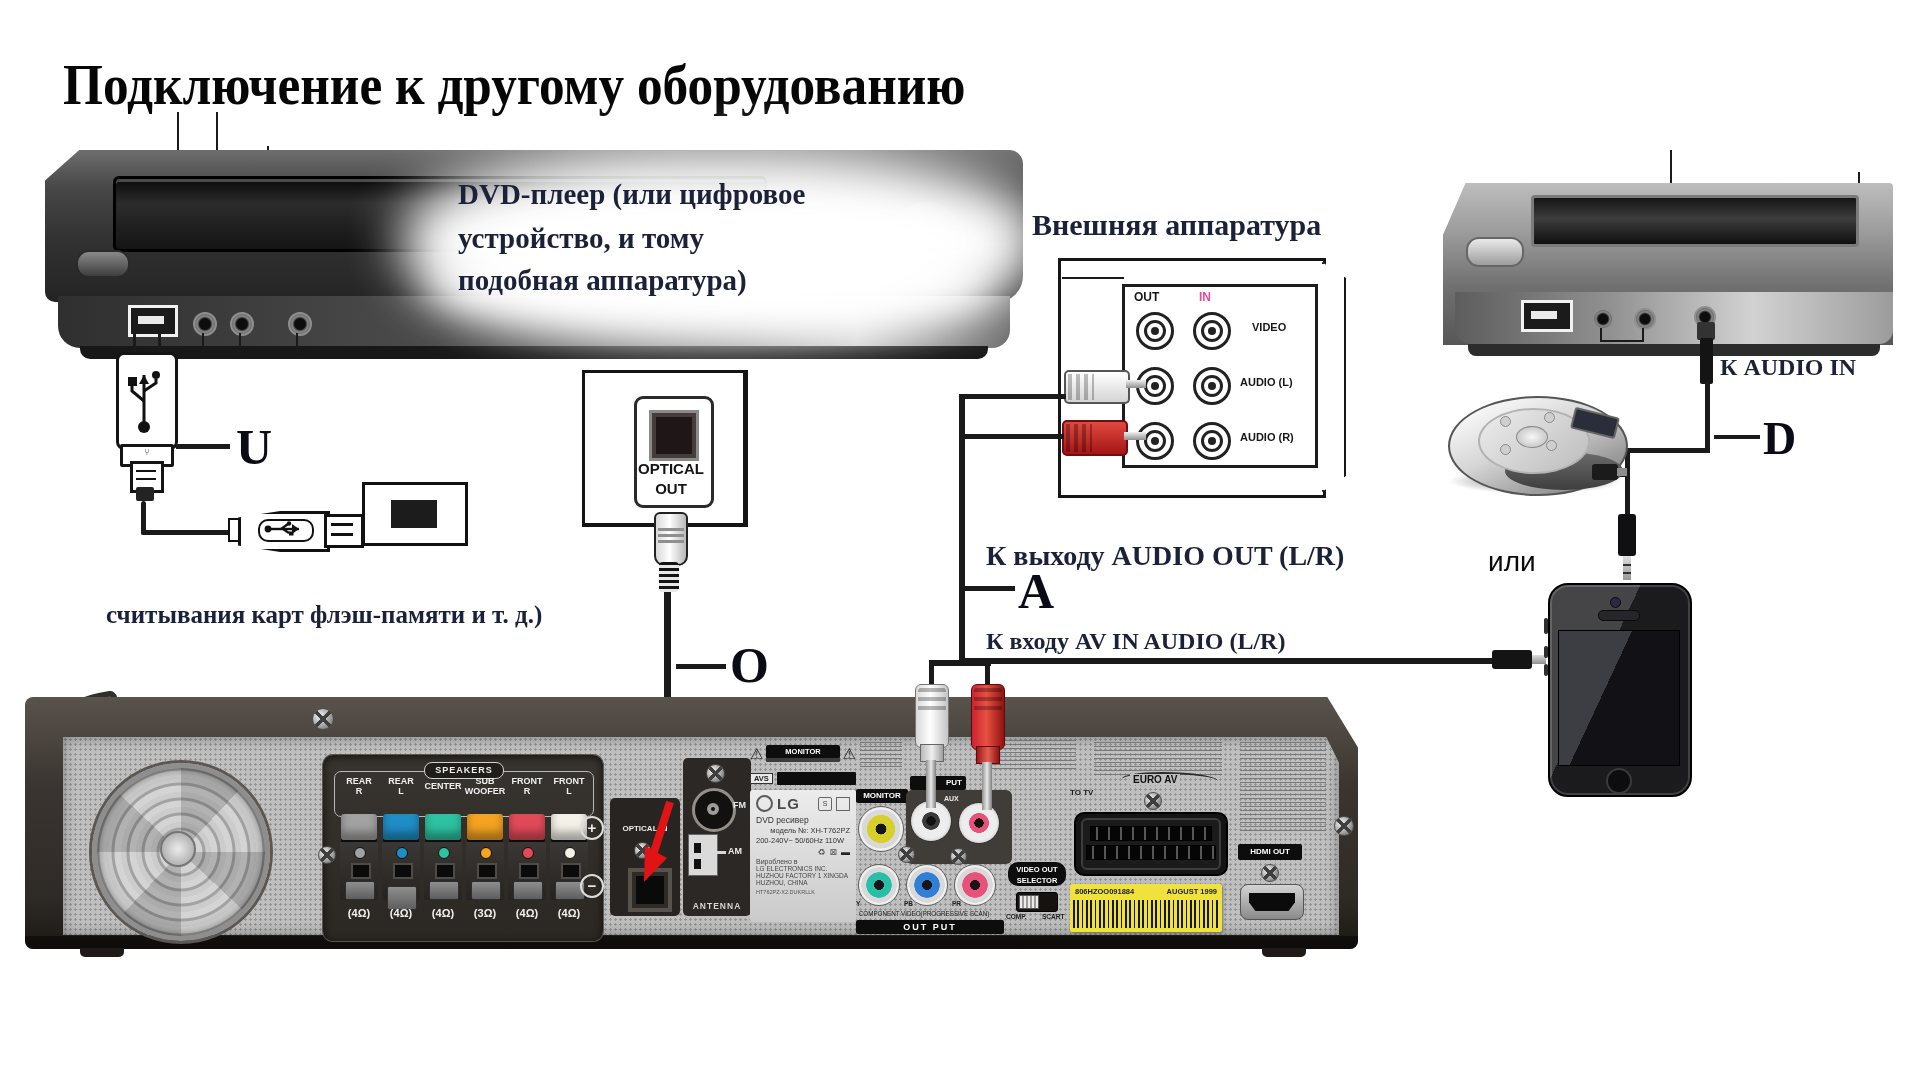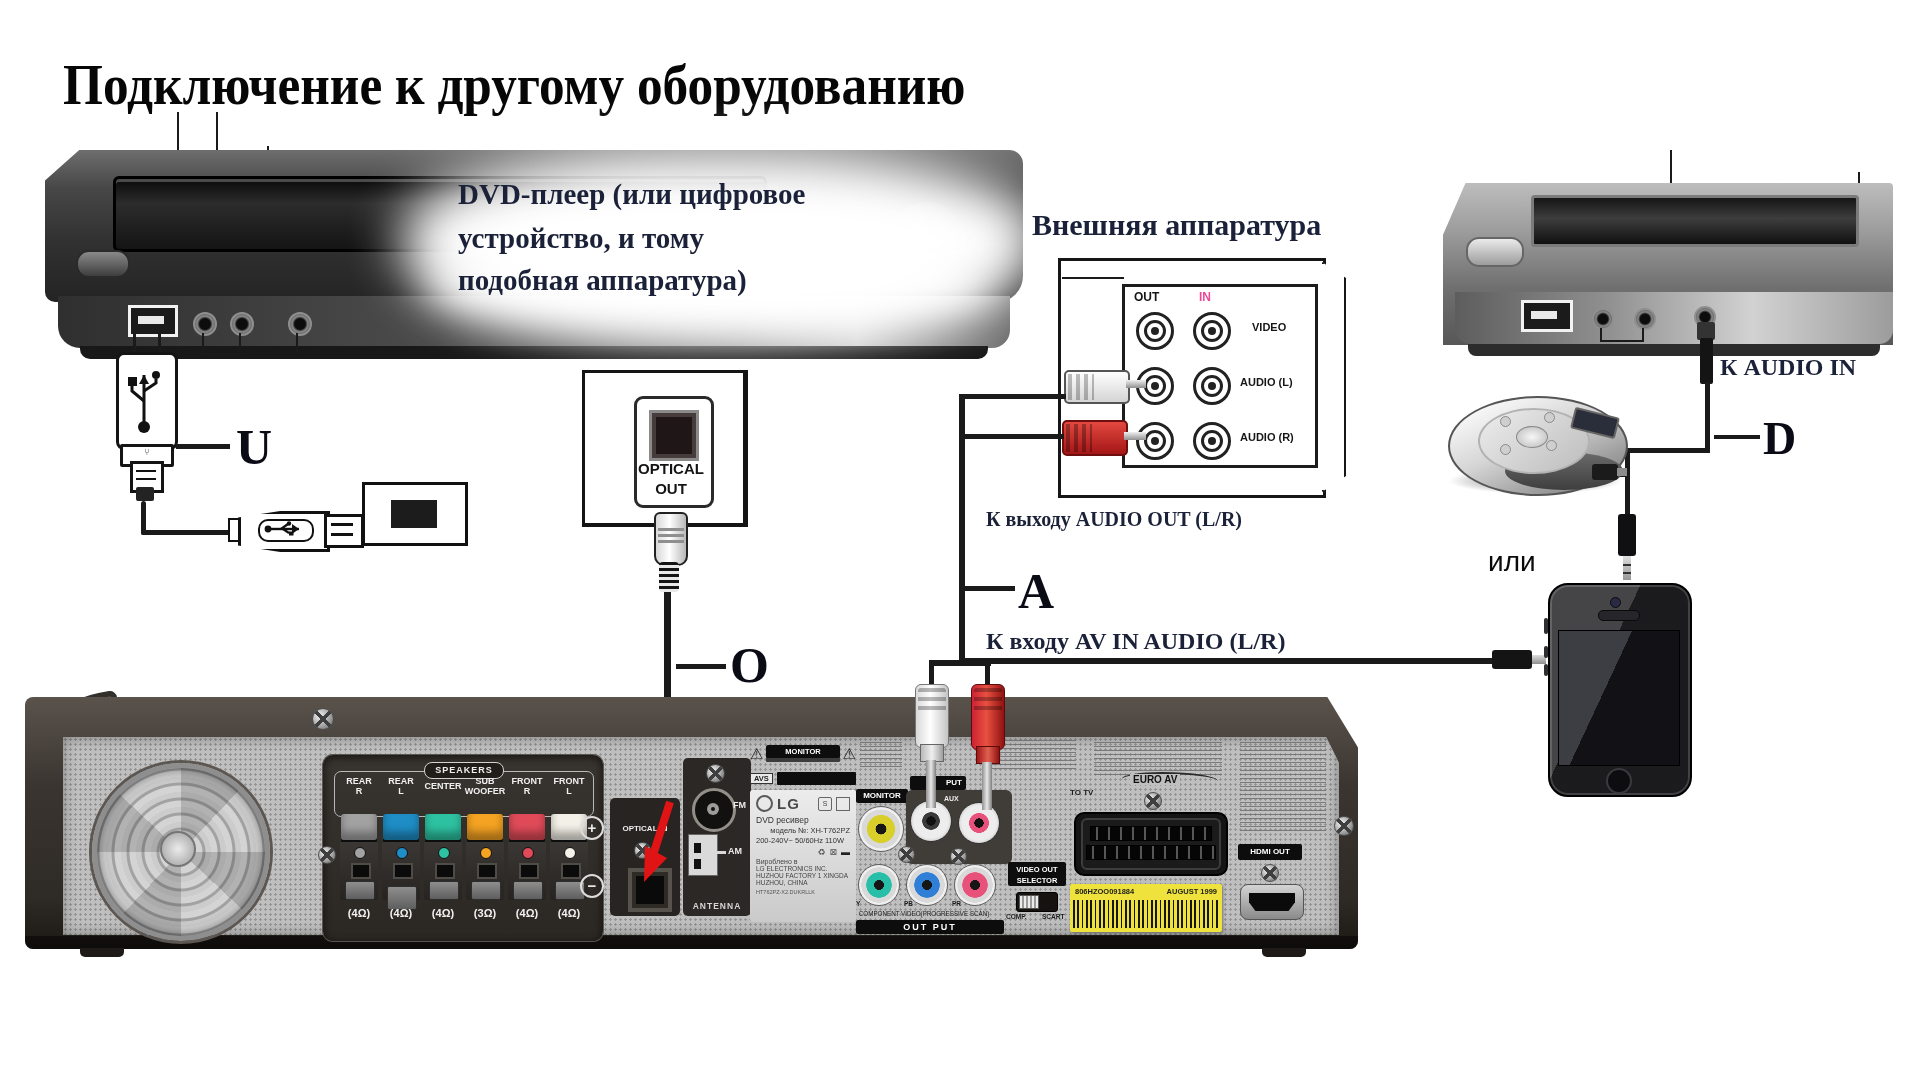--- a/index.html
+++ b/index.html
@@ -134,20 +134,21 @@
     </svg>
   </div>
   <div class="abs" style="left:324px;top:514px;width:34px;height:28px;background:#fff;border:3px solid #111;">
     <i style="position:absolute;left:4px;top:6px;width:22px;height:2.5px;background:#111;"></i>
     <i style="position:absolute;left:4px;top:16px;width:22px;height:2.5px;background:#111;"></i>
   </div>
   <div class="abs" style="left:362px;top:482px;width:100px;height:58px;background:#fff;border:3px solid #111;">
     <i style="position:absolute;left:26px;top:15px;width:46px;height:28px;background:#1c1c1c;"></i>
   </div>
 
+  <div class="abs serif navy" style="left:106px;top:601px;font-size:25px;">считывания карт флэш-памяти и т. д.)</div>
 
   <div class="abs" style="left:582px;top:370px;width:158px;height:150px;background:#fff;border:3px solid #141414;border-right-width:5px;border-bottom-width:4px;"></div>
   <div class="abs" style="left:634px;top:396px;width:74px;height:106px;background:#fff;border:3px solid #2a2a2a;border-radius:9px;"></div>
   <div class="abs" style="left:649px;top:410px;width:44px;height:45px;background:#1f1717;border:3px solid #8a8a8a;box-shadow:inset 0 0 0 4px #463c3c;"></div>
   <div class="abs sans" style="left:636px;top:460px;width:70px;text-align:center;font-size:15px;font-weight:700;color:#141414;">OPTICAL</div>
   <div class="abs sans" style="left:636px;top:480px;width:70px;text-align:center;font-size:15px;font-weight:700;color:#141414;">OUT</div>
 
   <div class="abs" style="left:654px;top:512px;width:30px;height:50px;background:linear-gradient(90deg,#d8d8d8,#ffffff 45%,#b9b9b9);border:2px solid #222;border-radius:6px 6px 10px 10px;">
     <i style="position:absolute;left:2px;top:14px;right:2px;height:18px;background:repeating-linear-gradient(180deg,#8f8f8f 0 3px,transparent 3px 6px);"></i>
   </div>
@@ -189,21 +190,21 @@
   </div>
   <div class="abs" style="left:1124px;top:432px;width:22px;height:8px;background:linear-gradient(#f0f0f0,#8f8f8f);"></div>
 
   <div class="ln" style="left:962px;top:394px;width:104px;height:5px;"></div>
   <div class="ln" style="left:964px;top:434px;width:100px;height:5px;"></div>
   <div class="ln" style="left:959px;top:394px;width:6px;height:270px;"></div>
   <div class="ln" style="left:929px;top:660px;width:62px;height:6px;"></div>
   <div class="ln" style="left:929px;top:664px;width:5px;height:24px;"></div>
   <div class="ln" style="left:985px;top:664px;width:5px;height:24px;"></div>
 
-  <div class="abs serif navy" style="left:986px;top:508px;font-size:20px;">К выходу AUDIO OUT (L/R)</div>
+  <div class="abs serif navy" style="left:986px;top:540px;font-size:28px;">К выходу AUDIO OUT (L/R)</div>
   <div class="ln" style="left:963px;top:586px;width:52px;height:5px;"></div>
   <div class="marker" style="left:1018px;top:562px;font-size:50px;">А</div>
   <div class="abs serif navy" style="left:986px;top:628px;font-size:24px;">К входу AV IN AUDIO (L/R)</div>
 
   <div class="ln" style="left:962px;top:658px;width:532px;height:6px;"></div>
   <div class="abs" style="left:1492px;top:650px;width:40px;height:19px;background:#141414;border-radius:3px;"></div>
   <div class="abs" style="left:1532px;top:655px;width:14px;height:9px;background:linear-gradient(#ddd,#8f8f8f);"></div>
 
   <div class="ln" style="left:1670px;top:150px;width:2px;height:44px;"></div>
   <div class="ln" style="left:1858px;top:172px;width:2px;height:26px;"></div>
@@ -440,21 +441,21 @@
 
   <div class="rca" style="left: 858px; top: 864px; width: 40px; height: 40px; --ring: #28bfa8;"></div>
   <div class="rca" style="left: 906px; top: 864px; width: 40px; height: 40px; --ring: #2f7fd6;"></div>
   <div class="rca" style="left: 954px; top: 864px; width: 40px; height: 40px; --ring: #e8527a;"></div>
   <div class="abs sans" style="left:856px;top:900px;font-size:6.5px;font-weight:700;color:#1a1a1a;">Y</div>
   <div class="abs sans" style="left:904px;top:900px;font-size:6.5px;font-weight:700;color:#1a1a1a;">PB</div>
   <div class="abs sans" style="left:952px;top:900px;font-size:6.5px;font-weight:700;color:#1a1a1a;">PR</div>
   <div class="abs sans" style="left:856px;top:910px;width:148px;font-size:6.8px;color:#1c1c1c;text-align:center;white-space:nowrap;transform:scaleX(.92);transform-origin:left;">COMPONENT VIDEO(PROGRESSIVE SCAN)</div>
   <div class="blackbar sans" style="left:856px;top:920px;width:148px;height:14px;font-size:9px;line-height:14px;letter-spacing:2px;">OUT PUT</div>
 
-  <div class="blackbar sans" style="left:1008px;top:862px;width:58px;height:24px;font-size:7.5px;line-height:11px;padding-top:2px;box-sizing:border-box;">
+  <div class="blackbar sans" style="left:1008px;top:862px;width:58px;height:24px;font-size:7.5px;line-height:11px;padding-top:2px;box-sizing:border-box;border-radius:10px;">
     <div>VIDEO OUT</div>
     <div>SELECTOR</div>
   </div>
   <div class="abs" style="left:1016px;top:892px;width:40px;height:18px;background:#15120f;border:1px solid #000;border-radius:3px;"></div>
   <div class="abs" style="left:1019px;top:895px;width:18px;height:12px;border:1px solid #555;
        background:repeating-linear-gradient(90deg,#ececec 0 2px,#9a9a9a 2px 4px);"></div>
   <div class="abs sans" style="left:1006px;top:913px;font-size:6.5px;font-weight:700;color:#1c1c1c;">COMP.</div>
   <div class="abs sans" style="left:1042px;top:913px;font-size:6.5px;font-weight:700;color:#1c1c1c;">SCART</div>
 
   <div class="abs" style="left:1122px;top:772px;width:96px;height:14px;border-top:2.5px solid #2a2a2a;border-radius:50% 70% 0 0;"></div>

